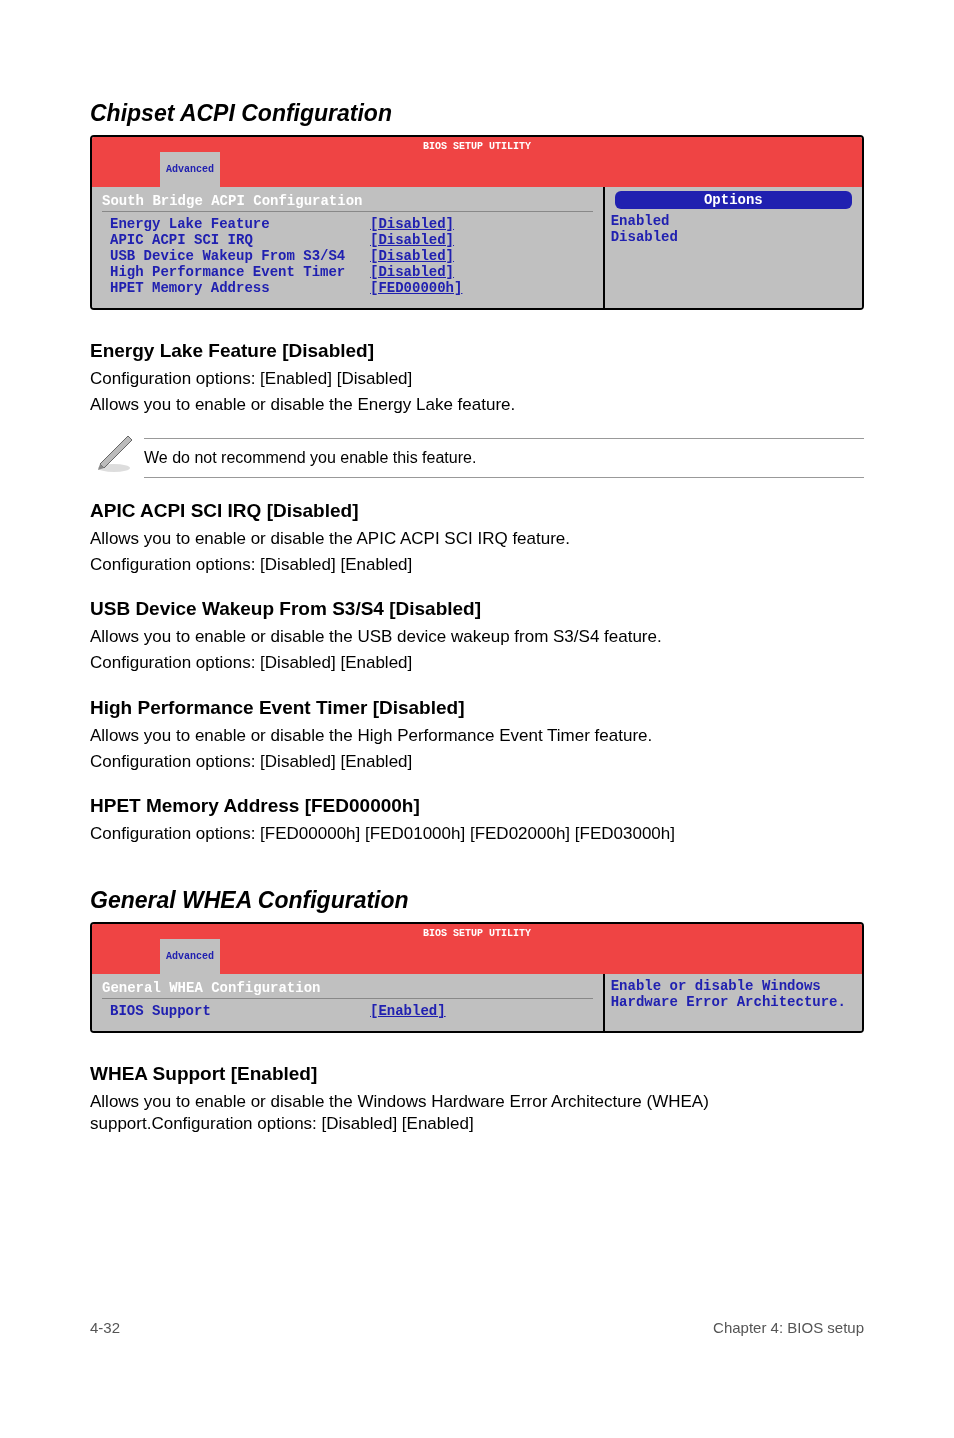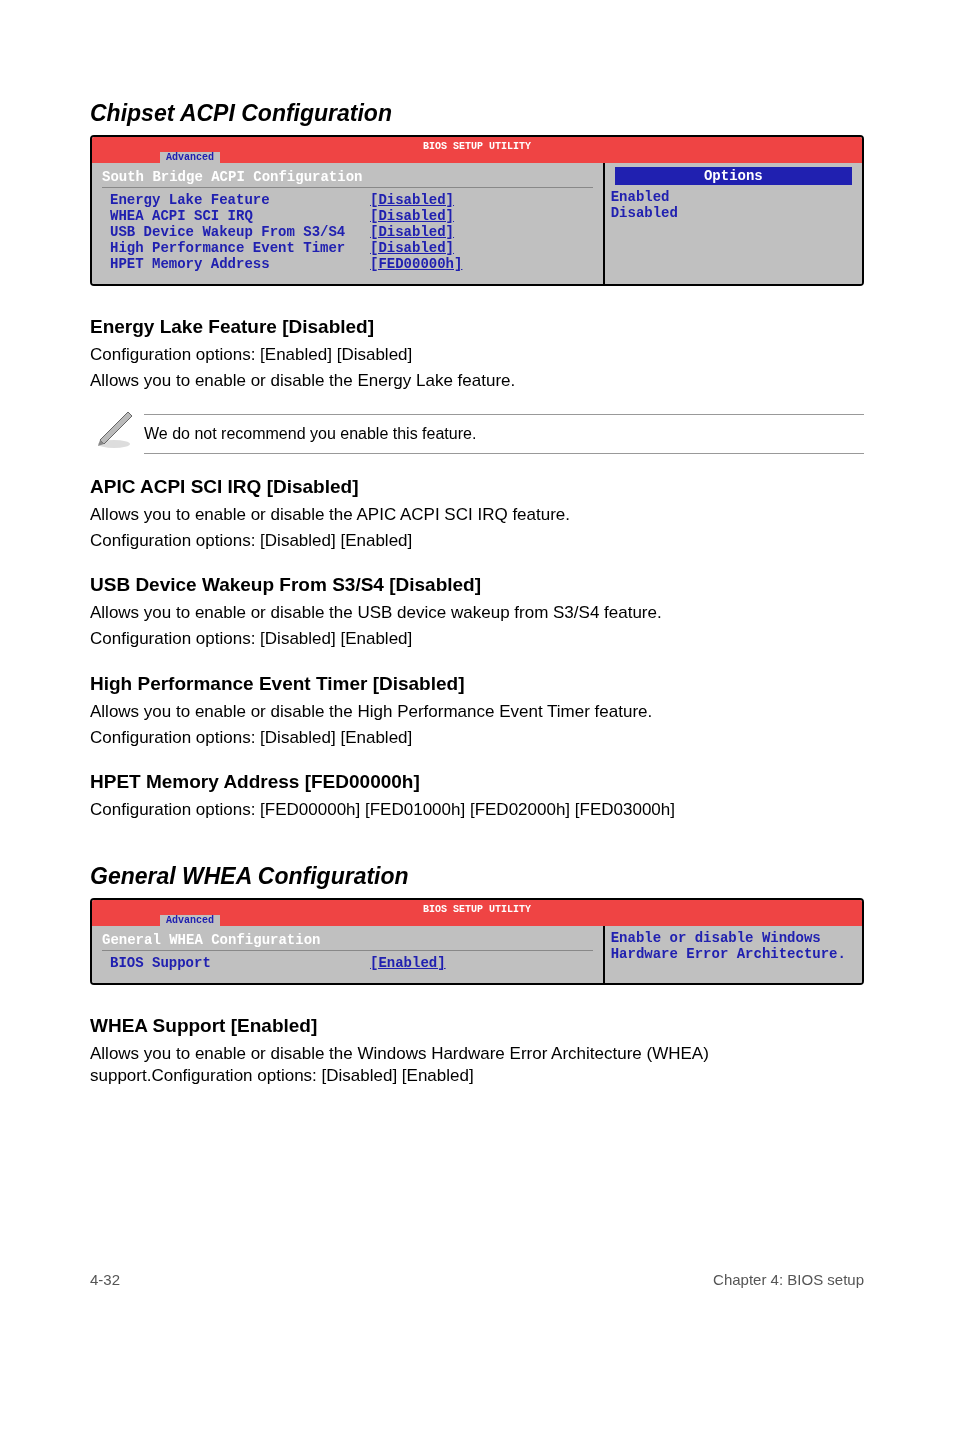--- a/index.html
+++ b/index.html
@@ -43,21 +43,21 @@
   padding: 4px 8px 0 8px;
   position: relative;
 }
 .bios-header-title {
   text-align: center;
 }
 .bios-tab {
   display: inline-block;
   background: #c0c0c0;
   color: #2020b0;
-  padding: 0 6px;
+  padding: 12px 6px;
   font-weight: bold;
   margin-left: 60px;
 }
 .bios-body {
   background: #c0c0c0;
   display: flex;
   font-family: "Courier New", monospace;
   font-size: 14px;
   font-weight: bold;
   min-height: 80px;
@@ -94,20 +94,21 @@
   background: #c0c0c0;
   color: #2020b0;
   padding: 4px 6px;
 }
 .bios-options-title {
   background: #2020b0;
   color: #fff;
   text-align: center;
   padding: 1px 20px;
   margin: 0 4px 4px 4px;
+  border-radius: 6px;
 }
 .note-box {
   display: flex;
   align-items: flex-end;
   margin: 10px 0 18px 0;
 }
 .note-icon {
   width: 54px;
   flex-shrink: 0;
 }
@@ -144,21 +145,21 @@
       <span class="bios-tab">Advanced</span>
     </div>
     <div class="bios-body">
       <div class="bios-left">
         <div class="bios-section-title bios-underline">South Bridge ACPI Configuration</div>
         <div class="bios-left-row">
           <span class="bios-left-label">Energy Lake Feature</span>
           <span class="bios-left-value">[Disabled]</span>
         </div>
         <div class="bios-left-row">
-          <span class="bios-left-label">WHEA ACPI SCI IRQ</span>
+          <span class="bios-left-label">APIC ACPI SCI IRQ</span>
           <span class="bios-left-value">[Disabled]</span>
         </div>
         <div class="bios-left-row">
           <span class="bios-left-label">USB Device Wakeup From S3/S4</span>
           <span class="bios-left-value">[Disabled]</span>
         </div>
         <div class="bios-left-row">
           <span class="bios-left-label">High Performance Event Timer</span>
           <span class="bios-left-value">[Disabled]</span>
         </div>

